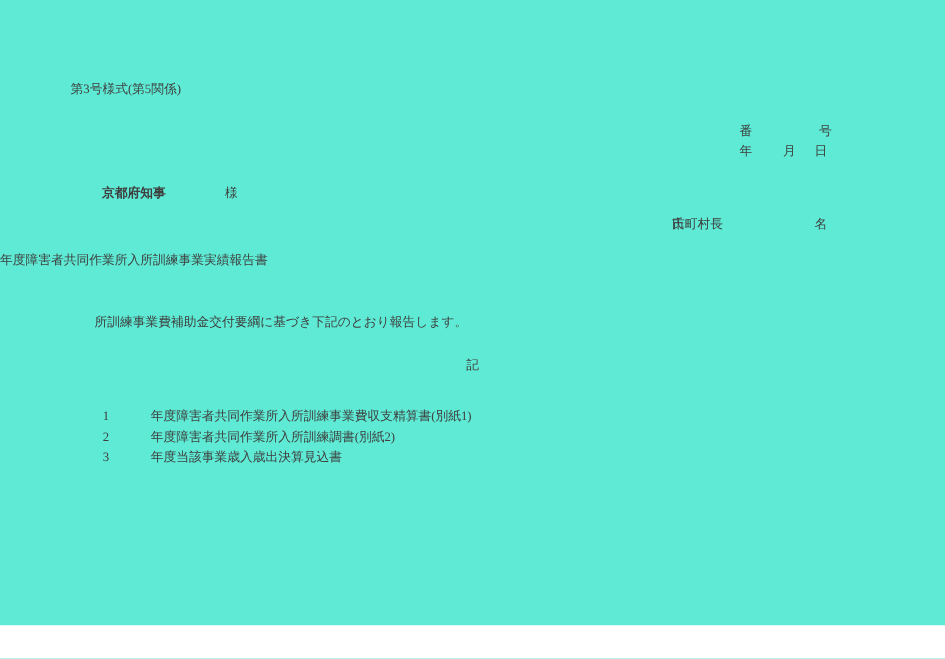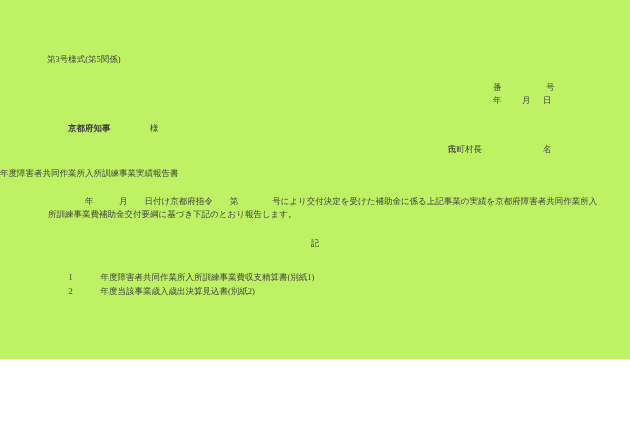--- a/index.html
+++ b/index.html
@@ -1,21 +1,21 @@
 <!DOCTYPE html>
 <html><head>
 <meta charset="utf-8">
 <style>
   * { margin: 0; padding: 0; box-sizing: border-box; }
   html, body { background: #ffffff; }
   .page {
     position: relative;
     width: 630px;
-    height: 359px;
-    background: #bef264;
+    height: 417px;
+    background: #5eead4;
     font-family: "Liberation Serif", "DejaVu Serif", serif;
     font-size: 8.5px;
     color: #3f3f3f;
     line-height: 1.2;
     overflow: hidden;
   }
   .abs { position: absolute; white-space: pre; }
 
   .form-number      { left: 47px;  top: 54px;  }
   .ban-label        { left: 493px; top: 82px;  }
@@ -23,21 +23,21 @@
   .year-label       { left: 493px; top: 95px;  }
   .month-label      { left: 522px; top: 95px;  }
   .day-label        { left: 543px; top: 95px;  }
   .addressee-name   { left: 68px;  top: 123px; font-weight: bold; }
   .addressee-hon    { left: 150px; top: 123px; }
   .sender-title     { left: 408px; top: 144px; margin-left: 40px; }
   .sender-shi       { left: 448px; top: 144px; }
   .sender-mei       { left: 543px; top: 144px; }
   .doc-title        { left: 0;  top: 168px; width: 630px; text-align: left; }
   .body-line1       { left: 85px;  top: 196px; }
-  .body-line2       { left: 48px;  top: 209px; }
+  .body-line2       { left: 63px;  top: 209px; }
   .ki-marker        { left: 0;  top: 238px; width: 630px; text-align: center; }
   .attachment-row   { left: 60px; }
   .attachment-row .num { display: inline-block; width: 32px; }
   .row-1 { top: 262px; }
   .row-2 { top: 276px; }
   .row-3 { top: 289px; }
 </style>
 </head>
 <body>
 
@@ -54,25 +54,27 @@
 
   <span class="abs addressee-name">京都府知事</span>
   <span class="abs addressee-hon">様</span>
 
   <span class="abs sender-title">市町村長</span>
   <span class="abs sender-shi">氏</span>
   <span class="abs sender-mei">名</span>
 
   <div class="abs doc-title">年度障害者共同作業所入所訓練事業実績報告書</div>
 
-  <div class="abs body-line1">年　　　月　　日付け京都府指令　　第　　　　号により交付決定を受けた補助金に係る上記事業の実績を京都府障害者共同作業所入</div>
   <div class="abs body-line2">所訓練事業費補助金交付要綱に基づき下記のとおり報告します。</div>
 
   <div class="abs ki-marker">記</div>
 
   <div class="abs attachment-row row-1">
     <span class="num">1</span><span>年度障害者共同作業所入所訓練事業費収支精算書(別紙1)</span>
   </div>
   <div class="abs attachment-row row-2">
-    <span class="num">2</span><span>年度当該事業歳入歳出決算見込書(別紙2)</span>
+    <span class="num">2</span><span>年度障害者共同作業所入所訓練調書(別紙2)</span>
+  </div>
+  <div class="abs attachment-row row-3">
+    <span class="num">3</span><span>年度当該事業歳入歳出決算見込書</span>
   </div>
 
 </div>
 
 </body></html>

